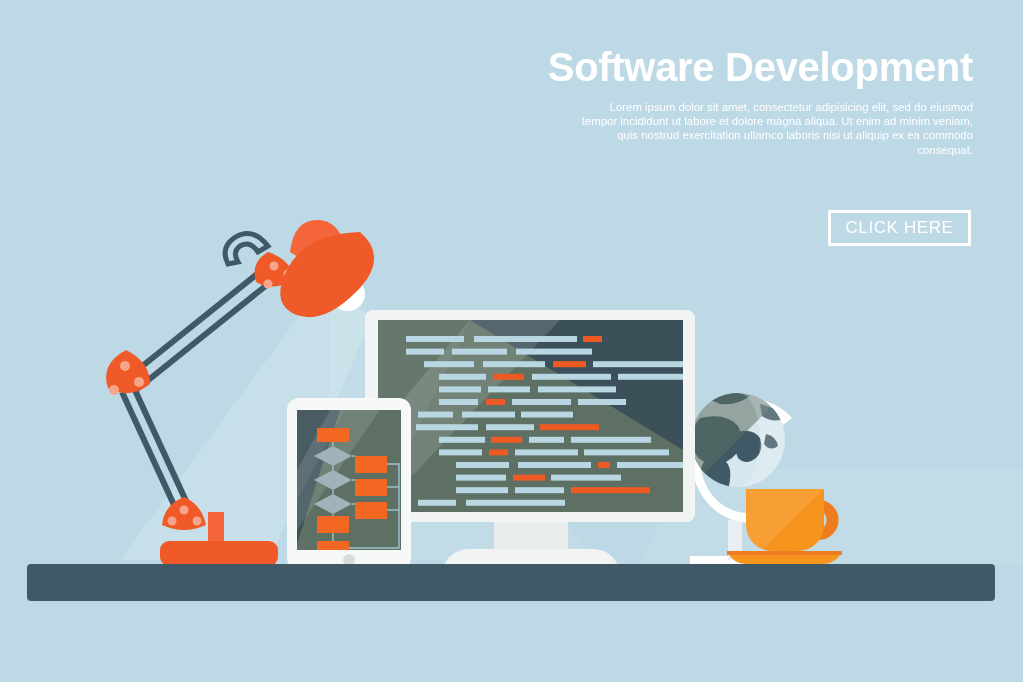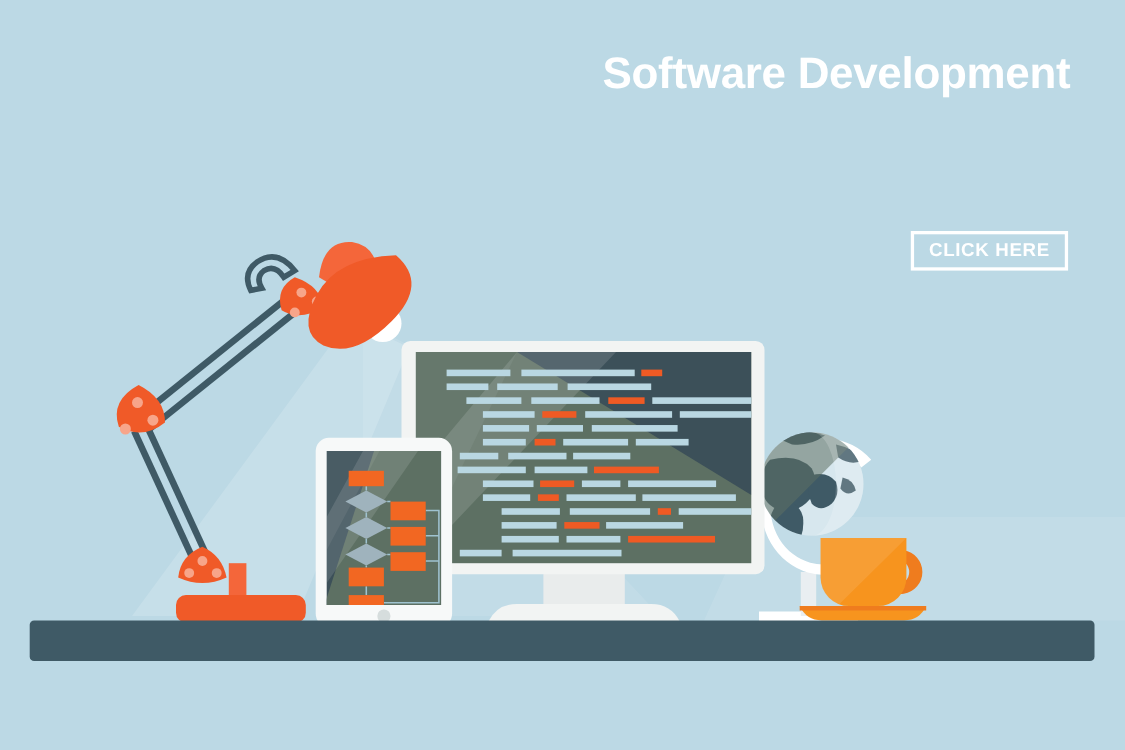--- a/index.html
+++ b/index.html
@@ -58,21 +58,21 @@
   #cta-button {
     position: absolute;
     left: 828px;
     top: 210px;
     width: 143px;
     height: 36px;
     box-sizing: border-box;
     border: 3px solid #ffffff;
     color: #ffffff;
     font-size: 17px;
-    font-weight: bold;
+    font-weight: normal;
     letter-spacing: 0.6px;
     display: flex;
     align-items: center;
     justify-content: center;
     background: transparent;
     cursor: pointer;
   }
 </style>
 </head>
 <body>
@@ -257,16 +257,17 @@
       </g>
       <path d="M727 551 h115 q-6 13 -20 13 h-75 q-14 0 -20 -13 z" fill="#f7941e"></path>
       <path d="M727 551 h115 v4 h-115 z" fill="#ef7c1e"></path>
     </g>
 
     <rect x="27" y="564" width="968" height="37" rx="4" fill="#3f5a66"></rect>
   </svg>
 
   <div class="text-layer">
     <div id="page-title">Software Development</div>
+    <div class="para" id="para-1">Lorem ipsum dolor sit amet, consectetur adipisicing elit, sed do eiusmod tempor incididunt ut labore et dolore magna aliqua. Ut enim ad minim veniam, quis nostrud exercitation ullamco laboris nisi ut aliquip ex ea commodo consequat.</div>
     <div id="cta-button">CLICK HERE</div>
   </div>
 
 </div>
 
 </body></html>

